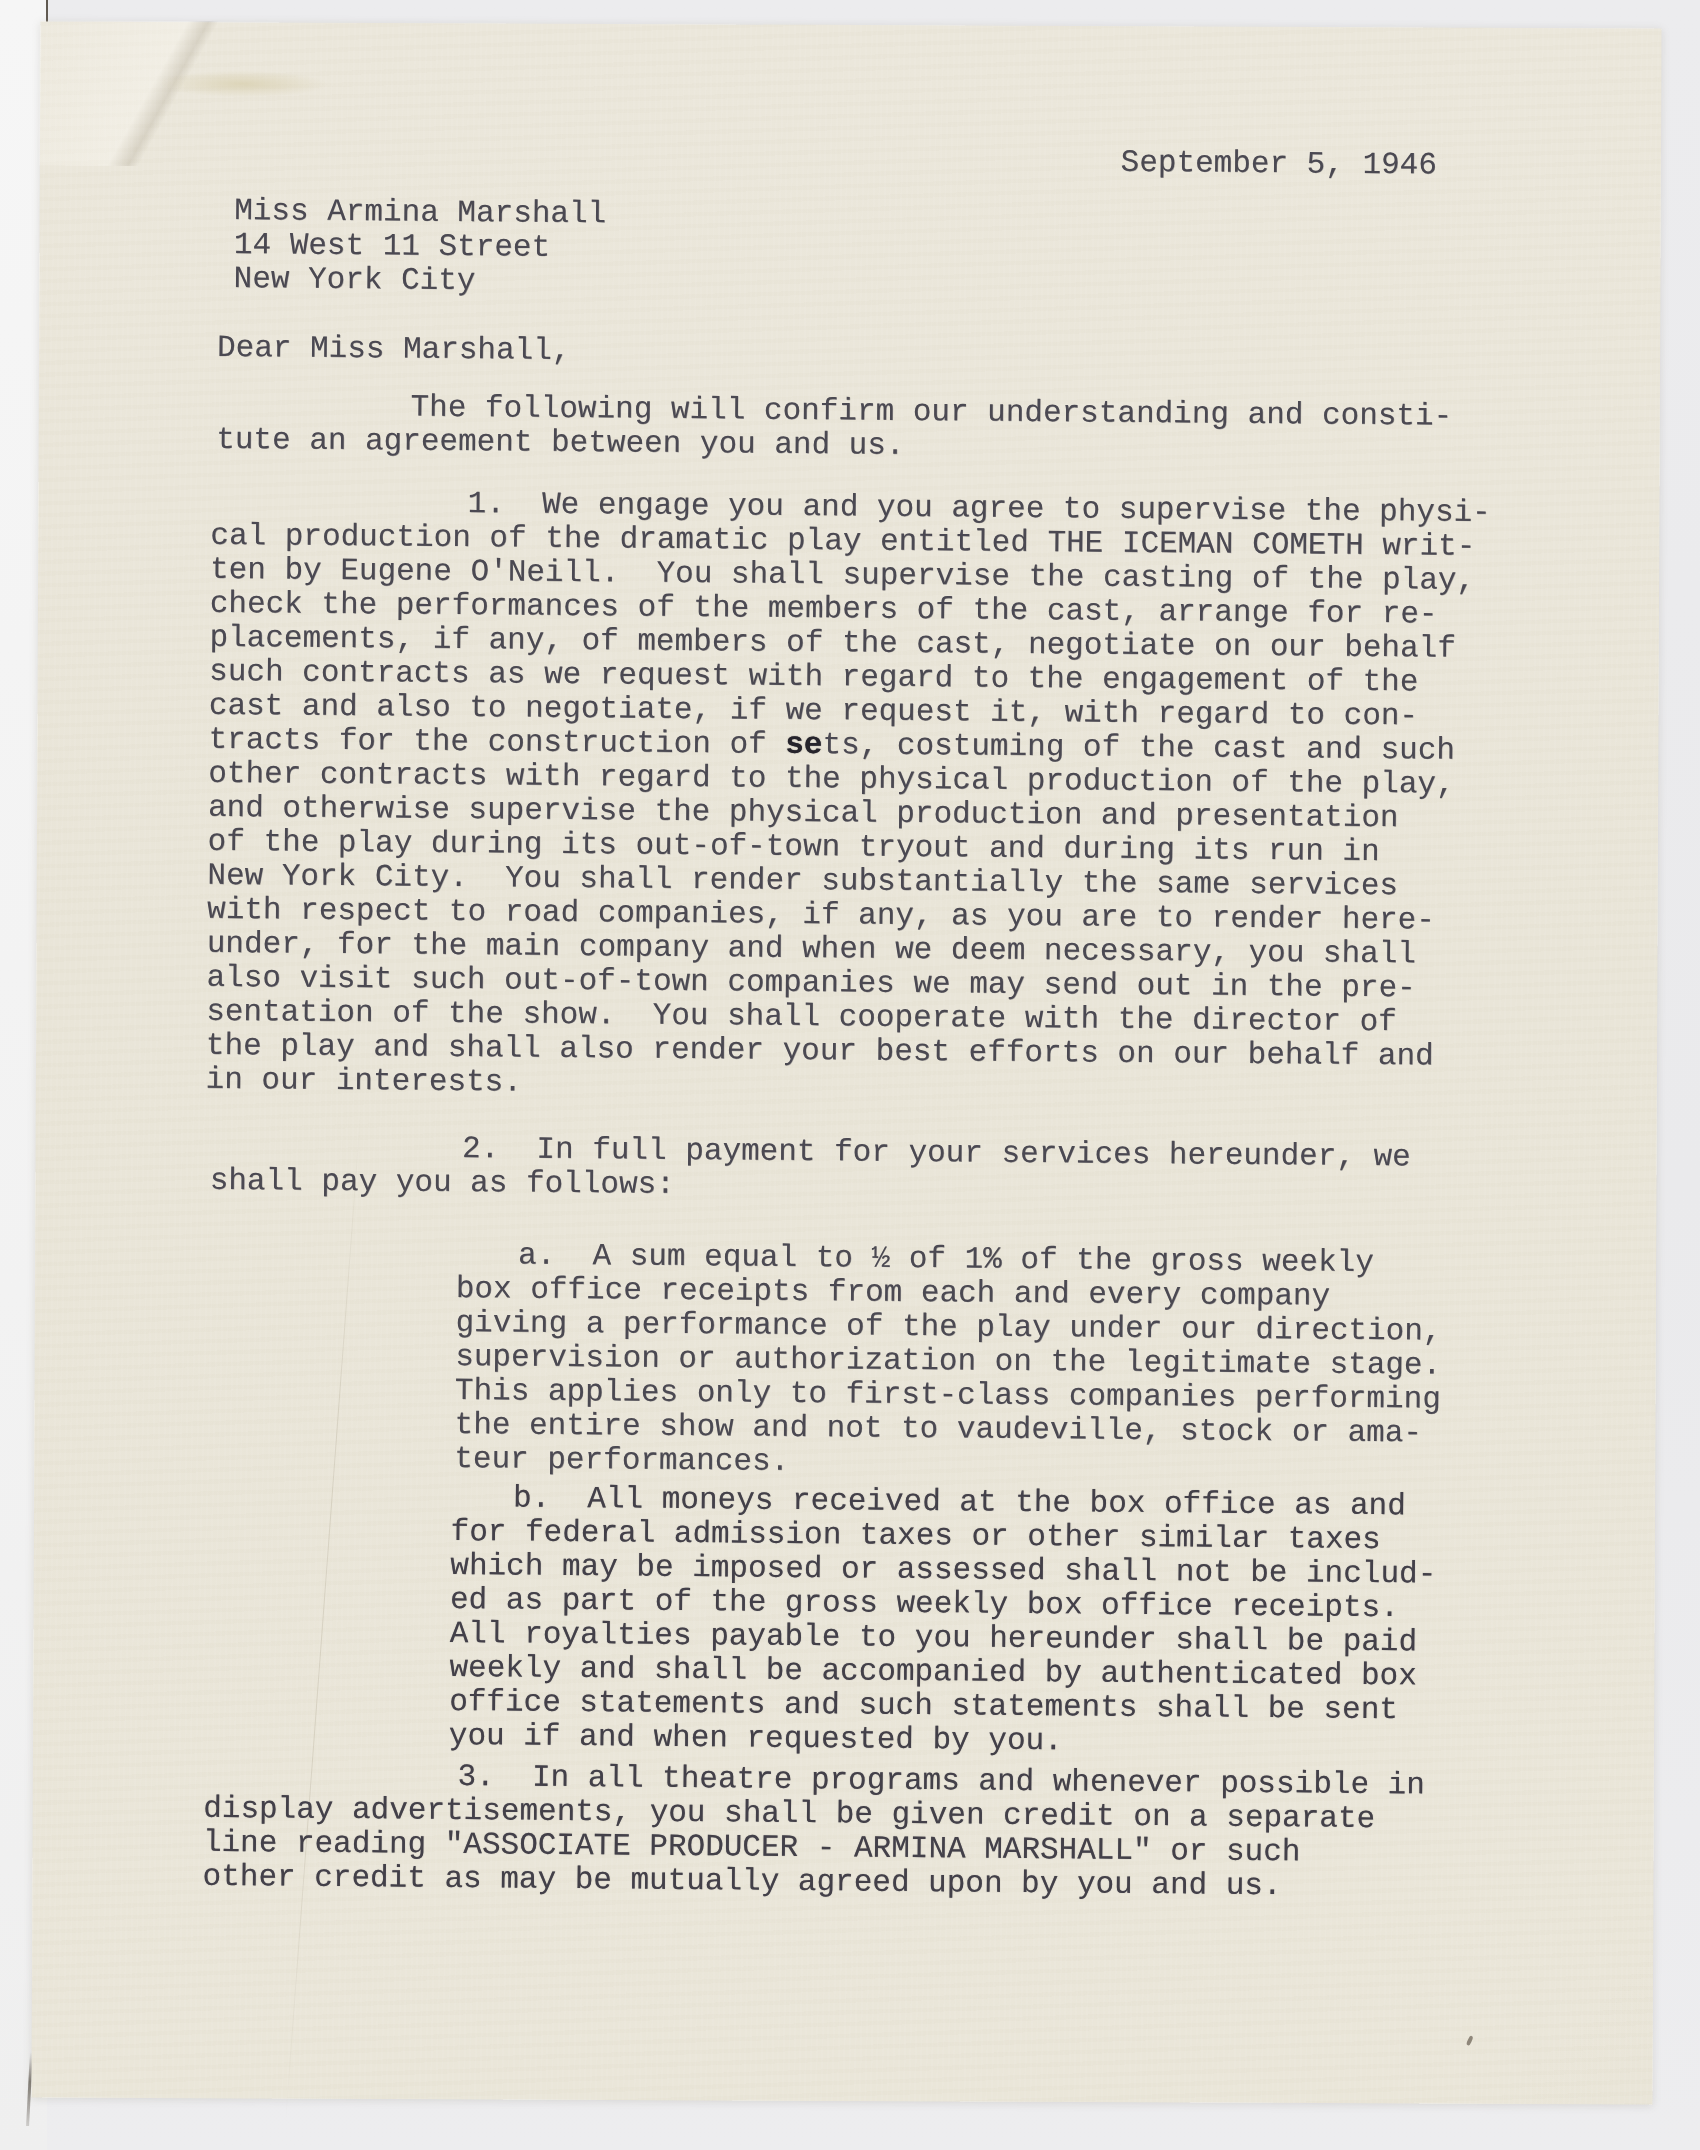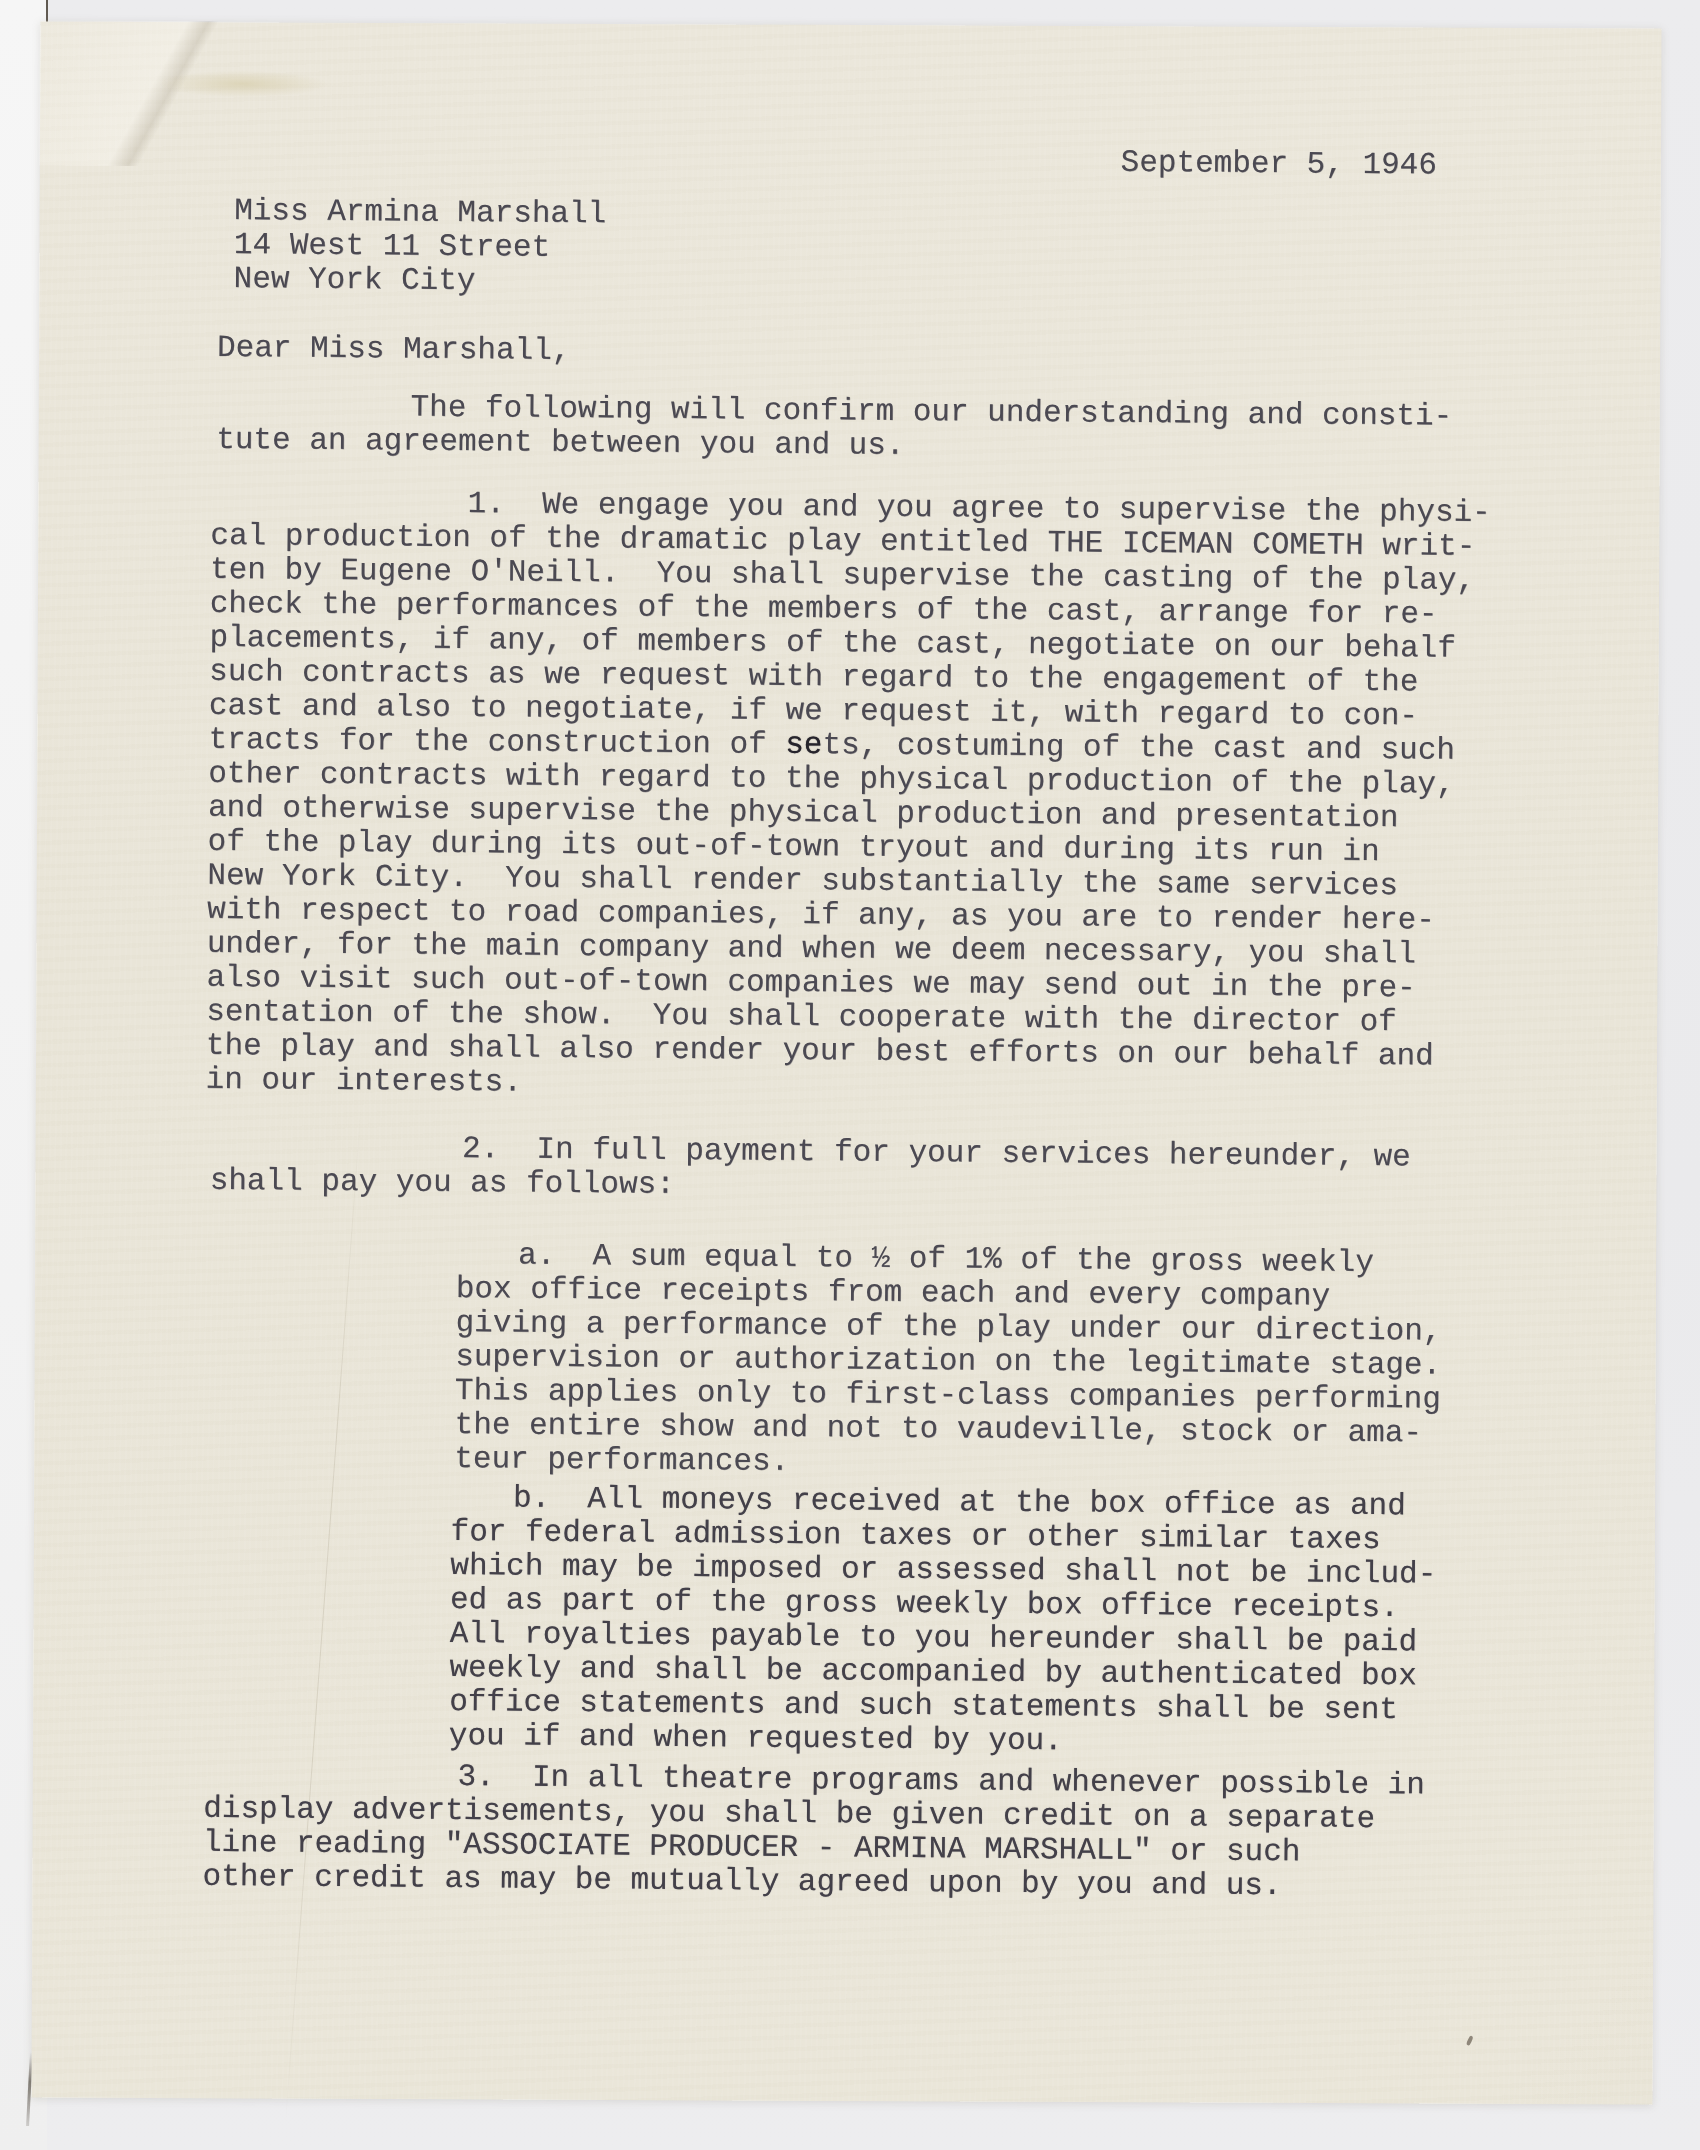--- a/index.html
+++ b/index.html
@@ -70,21 +70,21 @@
   .date      {left:1114px;top:143px;}
   .address   {left:228px; top:199px;}
   .salutation{left:212px; top:336px;}
   .intro     {left:212px; top:394px; --fi:194px;}
   .clause1   {left:207px; top:490px; --fi:257px;}
   .clause2   {left:212px; top:1135px;--fi:252px;}
   .clause2a  {left:459px; top:1241px;--fi:62px;}
   .clause2b  {left:456px; top:1484px;--fi:62px;}
   .clause3   {left:211px; top:1763px;--fi:254px;}
   .heavy{color:#434049;text-shadow:0 0 0.8px rgba(55,52,62,.55);}
-  b.overstrike{font-weight:normal;color:#26242c;text-shadow:0 0 1px rgba(20,18,26,.8);margin-top:28px;}
+  b.overstrike{font-weight:bold;color:#26242c;text-shadow:0 0 1px rgba(20,18,26,.8);margin-top:28px;}
 </style>
 </head>
 <body>
 
 <div class="canvas">
   <div class="backdrop-strip"></div>
   <div class="edge-line"></div>
   <div class="edge-mark-bottom"></div>
 
   <div class="paper">

